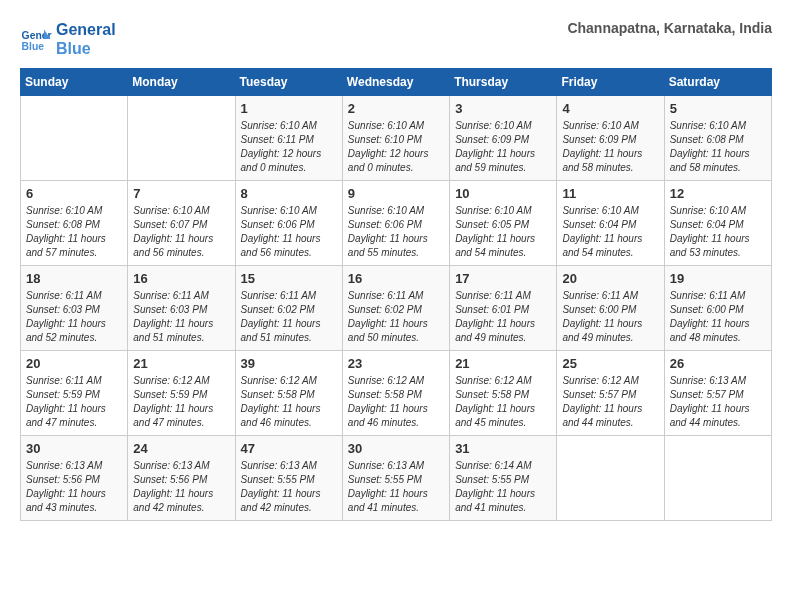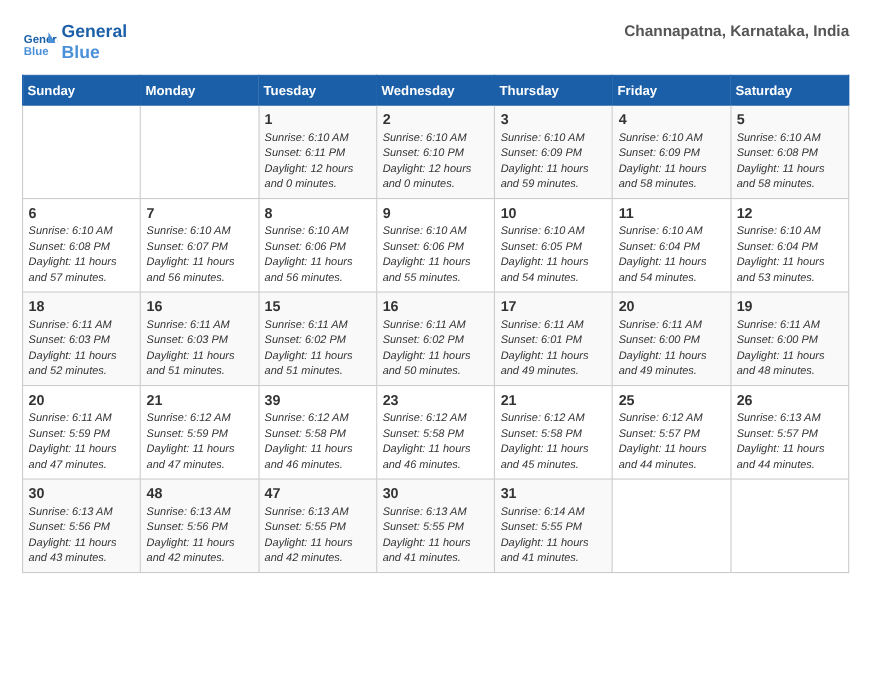--- a/index.html
+++ b/index.html
@@ -306,21 +306,21 @@
       </tr>
       <tr>
         <td>
           <div class="day-num">30</div>
           <div class="day-info" style="white-space: pre-line;">Sunrise: 6:13 AM
 Sunset: 5:56 PM
 Daylight: 11 hours
 and 43 minutes.</div>
         </td>
         <td>
-          <div class="day-num">48</div>
+          <div class="day-num">24</div>
           <div class="day-info" style="white-space: pre-line;">Sunrise: 6:13 AM
 Sunset: 5:56 PM
 Daylight: 11 hours
 and 42 minutes.</div>
         </td>
         <td>
           <div class="day-num">47</div>
           <div class="day-info" style="white-space: pre-line;">Sunrise: 6:13 AM
 Sunset: 5:55 PM
 Daylight: 11 hours

